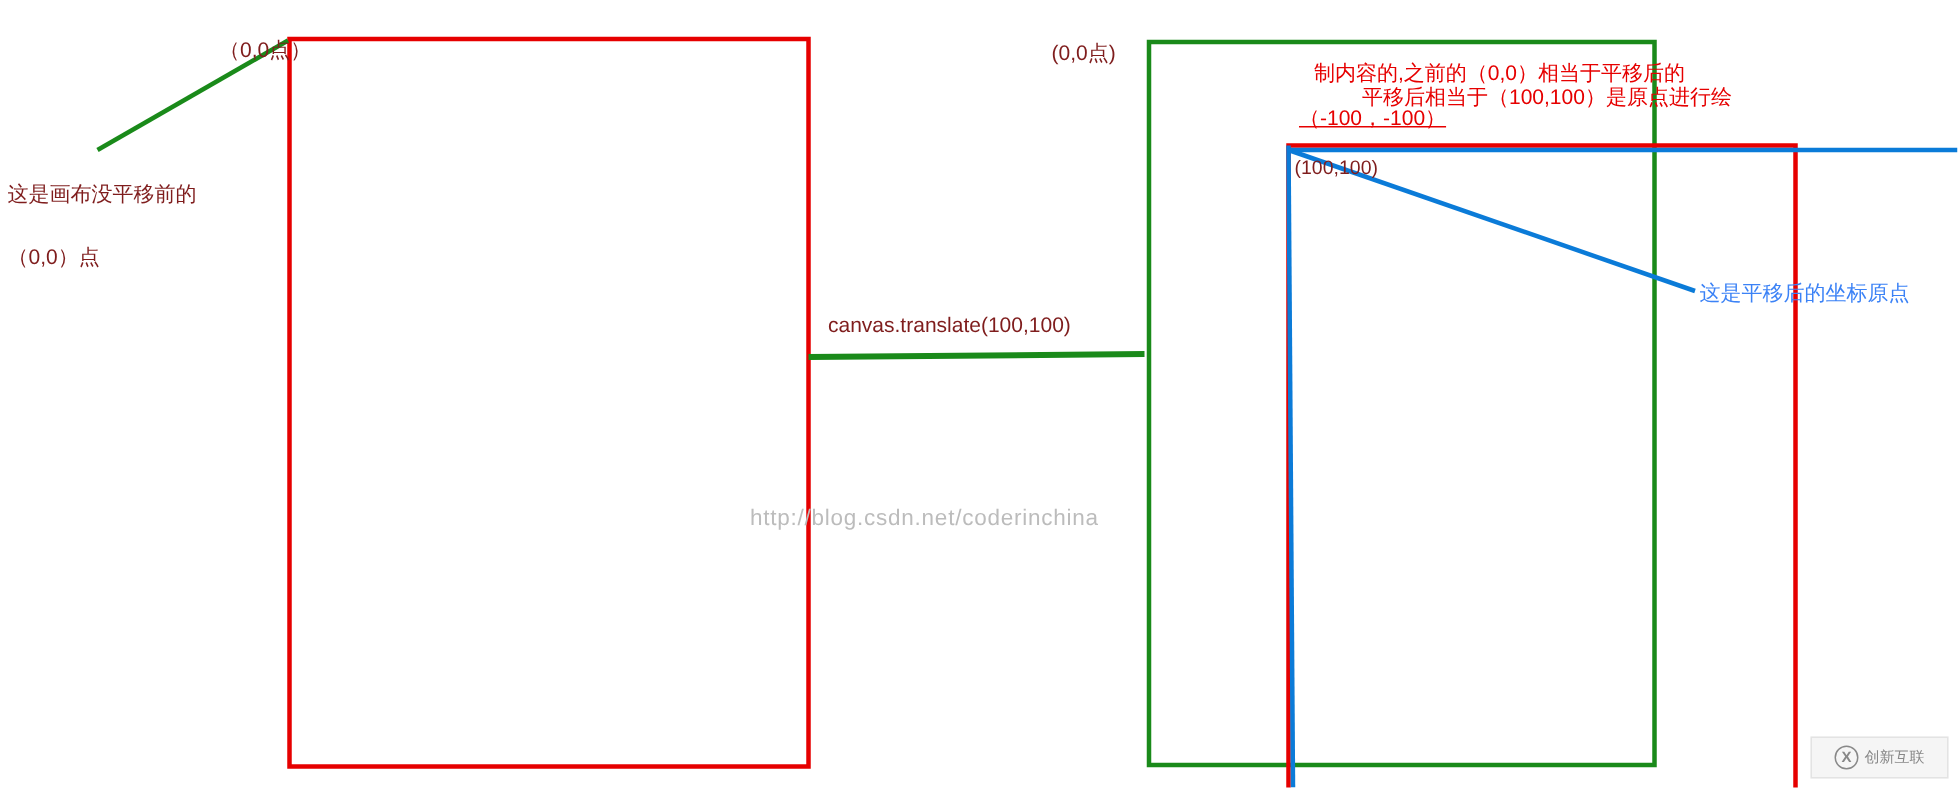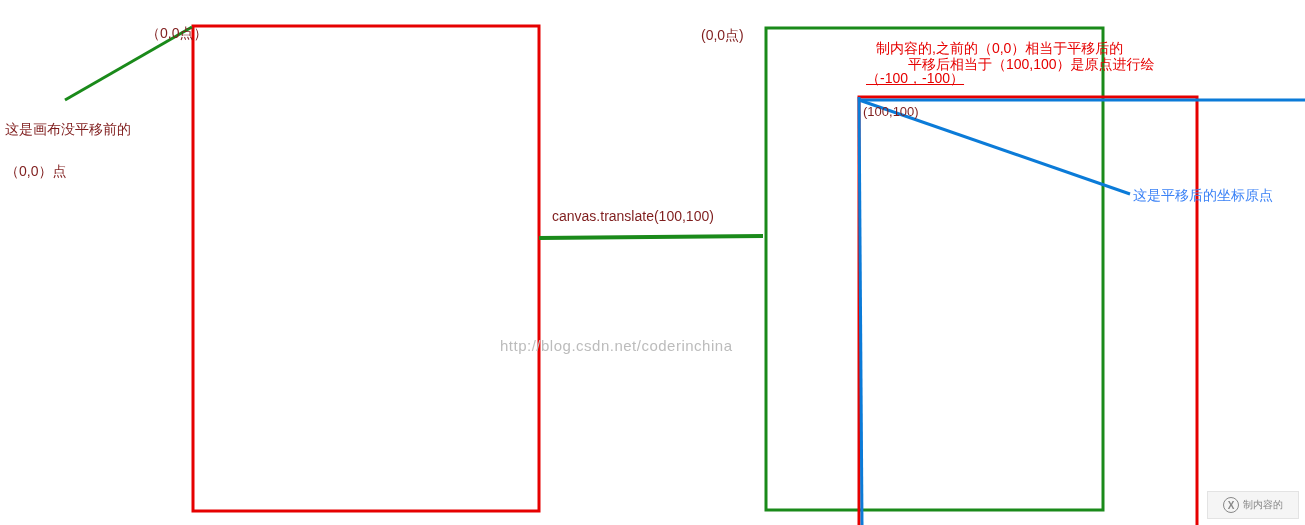--- a/index.html
+++ b/index.html
@@ -81,14 +81,14 @@
 <div class="label red-text" style="left:908px; top:7px;margin-top:46px;">平移后相当于（100,100）是原点进行绘</div>
 <div class="label red-text" style="left:876px; top:37px;">制内容的,之前的（0,0）相当于平移后的</div>
 <div class="label red-text" style="left:866px; top:67px;text-decoration:underline;">（-100，-100）</div>
 
 <div class="label blue-text" style="left:1133px; top:184px;">这是平移后的坐标原点</div>
 
 <div class="label gray-text" style="left:500px; top:290px; font-size:15px;margin-top:44px;">http://blog.csdn.net/coderinchina</div>
 
 <div class="watermark">
   <span class="wm-icon">X</span>
-  <span>制内容的</span>
+  <span>创新互联</span>
 </div>
 
 </body></html>

